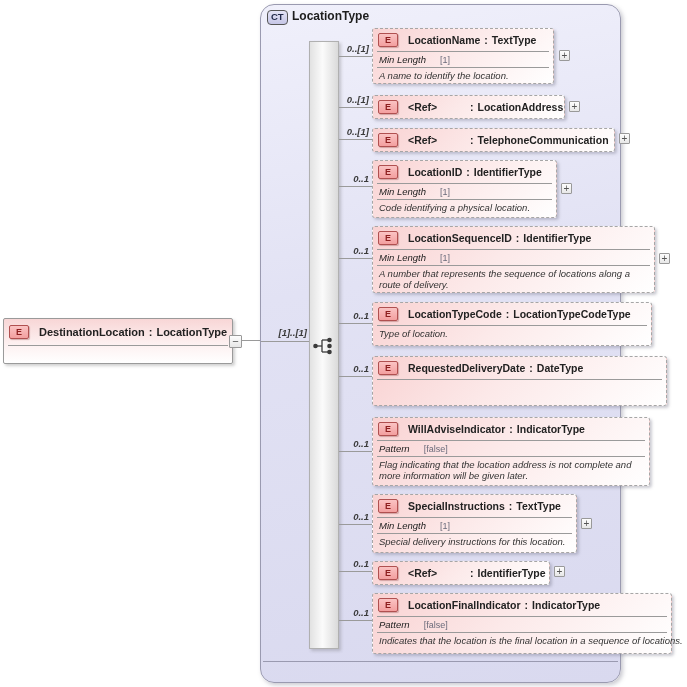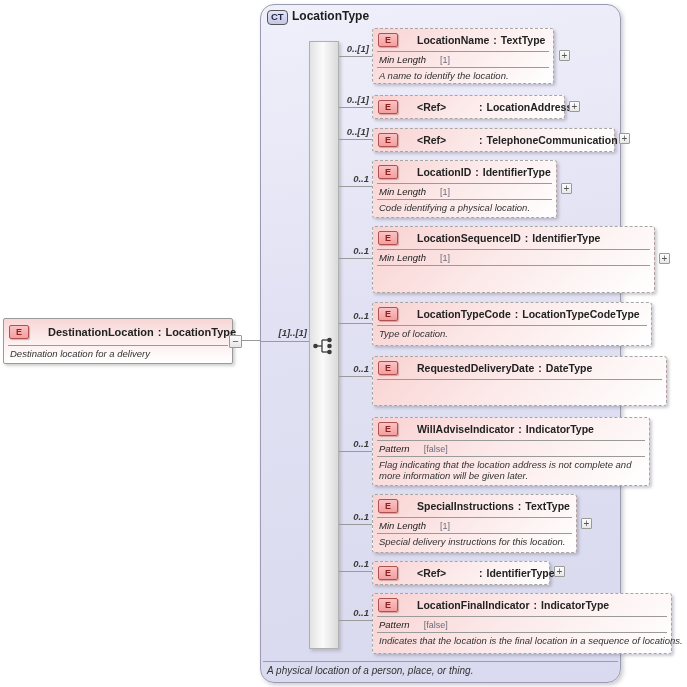--- a/index.html
+++ b/index.html
@@ -20,21 +20,21 @@
     box-shadow:2px 2px 3px rgba(110,110,130,.35);
   }
   .erow{display:flex;align-items:center;height:22px;padding:0 5px;white-space:nowrap;}
   .ebadge{
     display:inline-block;width:18px;height:12px;line-height:12px;flex:0 0 18px;
     text-align:center;font-size:9px;font-weight:bold;color:#8d1f1f;
     background:linear-gradient(180deg,#fac3c3,#f39f9f);
     border:1px solid #b05050;border-radius:2px;
     box-shadow:1px 1px 1px rgba(150,80,80,.4);
   }
-  .ename{font-size:10.5px;font-weight:bold;color:#222;margin-left:19px;}
+  .ename{font-size:10.5px;font-weight:bold;color:#222;margin-left:10px;}
   .ref .ename{width:58px;flex:0 0 58px;}
   .ecolon{font-size:10.5px;font-weight:bold;color:#222;margin:0 4px;}
   .etype{font-size:10.5px;font-weight:bold;color:#222;}
   .sep{border-top:1px solid #9a9a9a;margin:0 4px;height:0;}
   .facet{display:flex;align-items:center;height:15px;padding:0 6px;white-space:nowrap;}
   .flabel{font-size:9.5px;font-style:italic;color:#222;}
   .fvalue{font-size:9px;color:#6b6b7b;margin-left:14px;}
   .edesc{
     padding:2px 6px 0 6px;font-size:9.5px;font-style:italic;color:#333;
     line-height:11px;
@@ -93,21 +93,20 @@
 <body>
 
 <div id="root-box" class="solid">
   <div class="erow">
     <span class="ebadge">E</span>
     <span class="ename">DestinationLocation</span>
     <span class="ecolon">:</span>
     <span class="etype">LocationType</span>
   </div>
   <div class="sep"></div>
-  <div class="edesc">Destination location for a delivery</div>
 </div>
 <div id="collapse-handle">−</div>
 <div class="hline" style="left:242px;top:340px;width:18px;"></div>
 
 <div id="ct-container">
   <span id="ct-badge">CT</span>
   <span id="ct-title">LocationType</span>
 
   <div class="hline" style="left:0;top:336px;width:54px;"></div>
   <div class="card" style="left:4px;top:322px;width:42px;">[1]..[1]</div>
@@ -206,20 +205,21 @@
       <span class="ename">LocationSequenceID</span>
       <span class="ecolon">:</span>
       <span class="etype">IdentifierType</span>
     </div>
     <div class="sep"></div>
     <div class="facet">
       <span class="flabel">Min Length</span>
       <span class="fvalue">[1]</span>
     </div>
     <div class="sep"></div>
+    <div class="edesc">A number that represents the sequence of locations along a route of delivery.</div>
   </div>
   <div class="plusbtn" style="left:398px;top:248px;">+</div>
 
   <div class="ebox" style="left:111px;top:297px;width:280px;height:44px;">
     <div class="erow">
       <span class="ebadge">E</span>
       <span class="ename">LocationTypeCode</span>
       <span class="ecolon">:</span>
       <span class="etype">LocationTypeCodeType</span>
     </div>
@@ -290,14 +290,13 @@
     <div class="sep"></div>
     <div class="facet">
       <span class="flabel">Pattern</span>
       <span class="fvalue">[false]</span>
     </div>
     <div class="sep"></div>
     <div class="edesc nowrap">Indicates that the location is the final location in a sequence of locations.</div>
   </div>
 
   <div id="ct-footer-line"></div>
-  <div id="ct-footer">A physical location of a person, place, or thing.</div>
 </div>
 
 </body></html>

